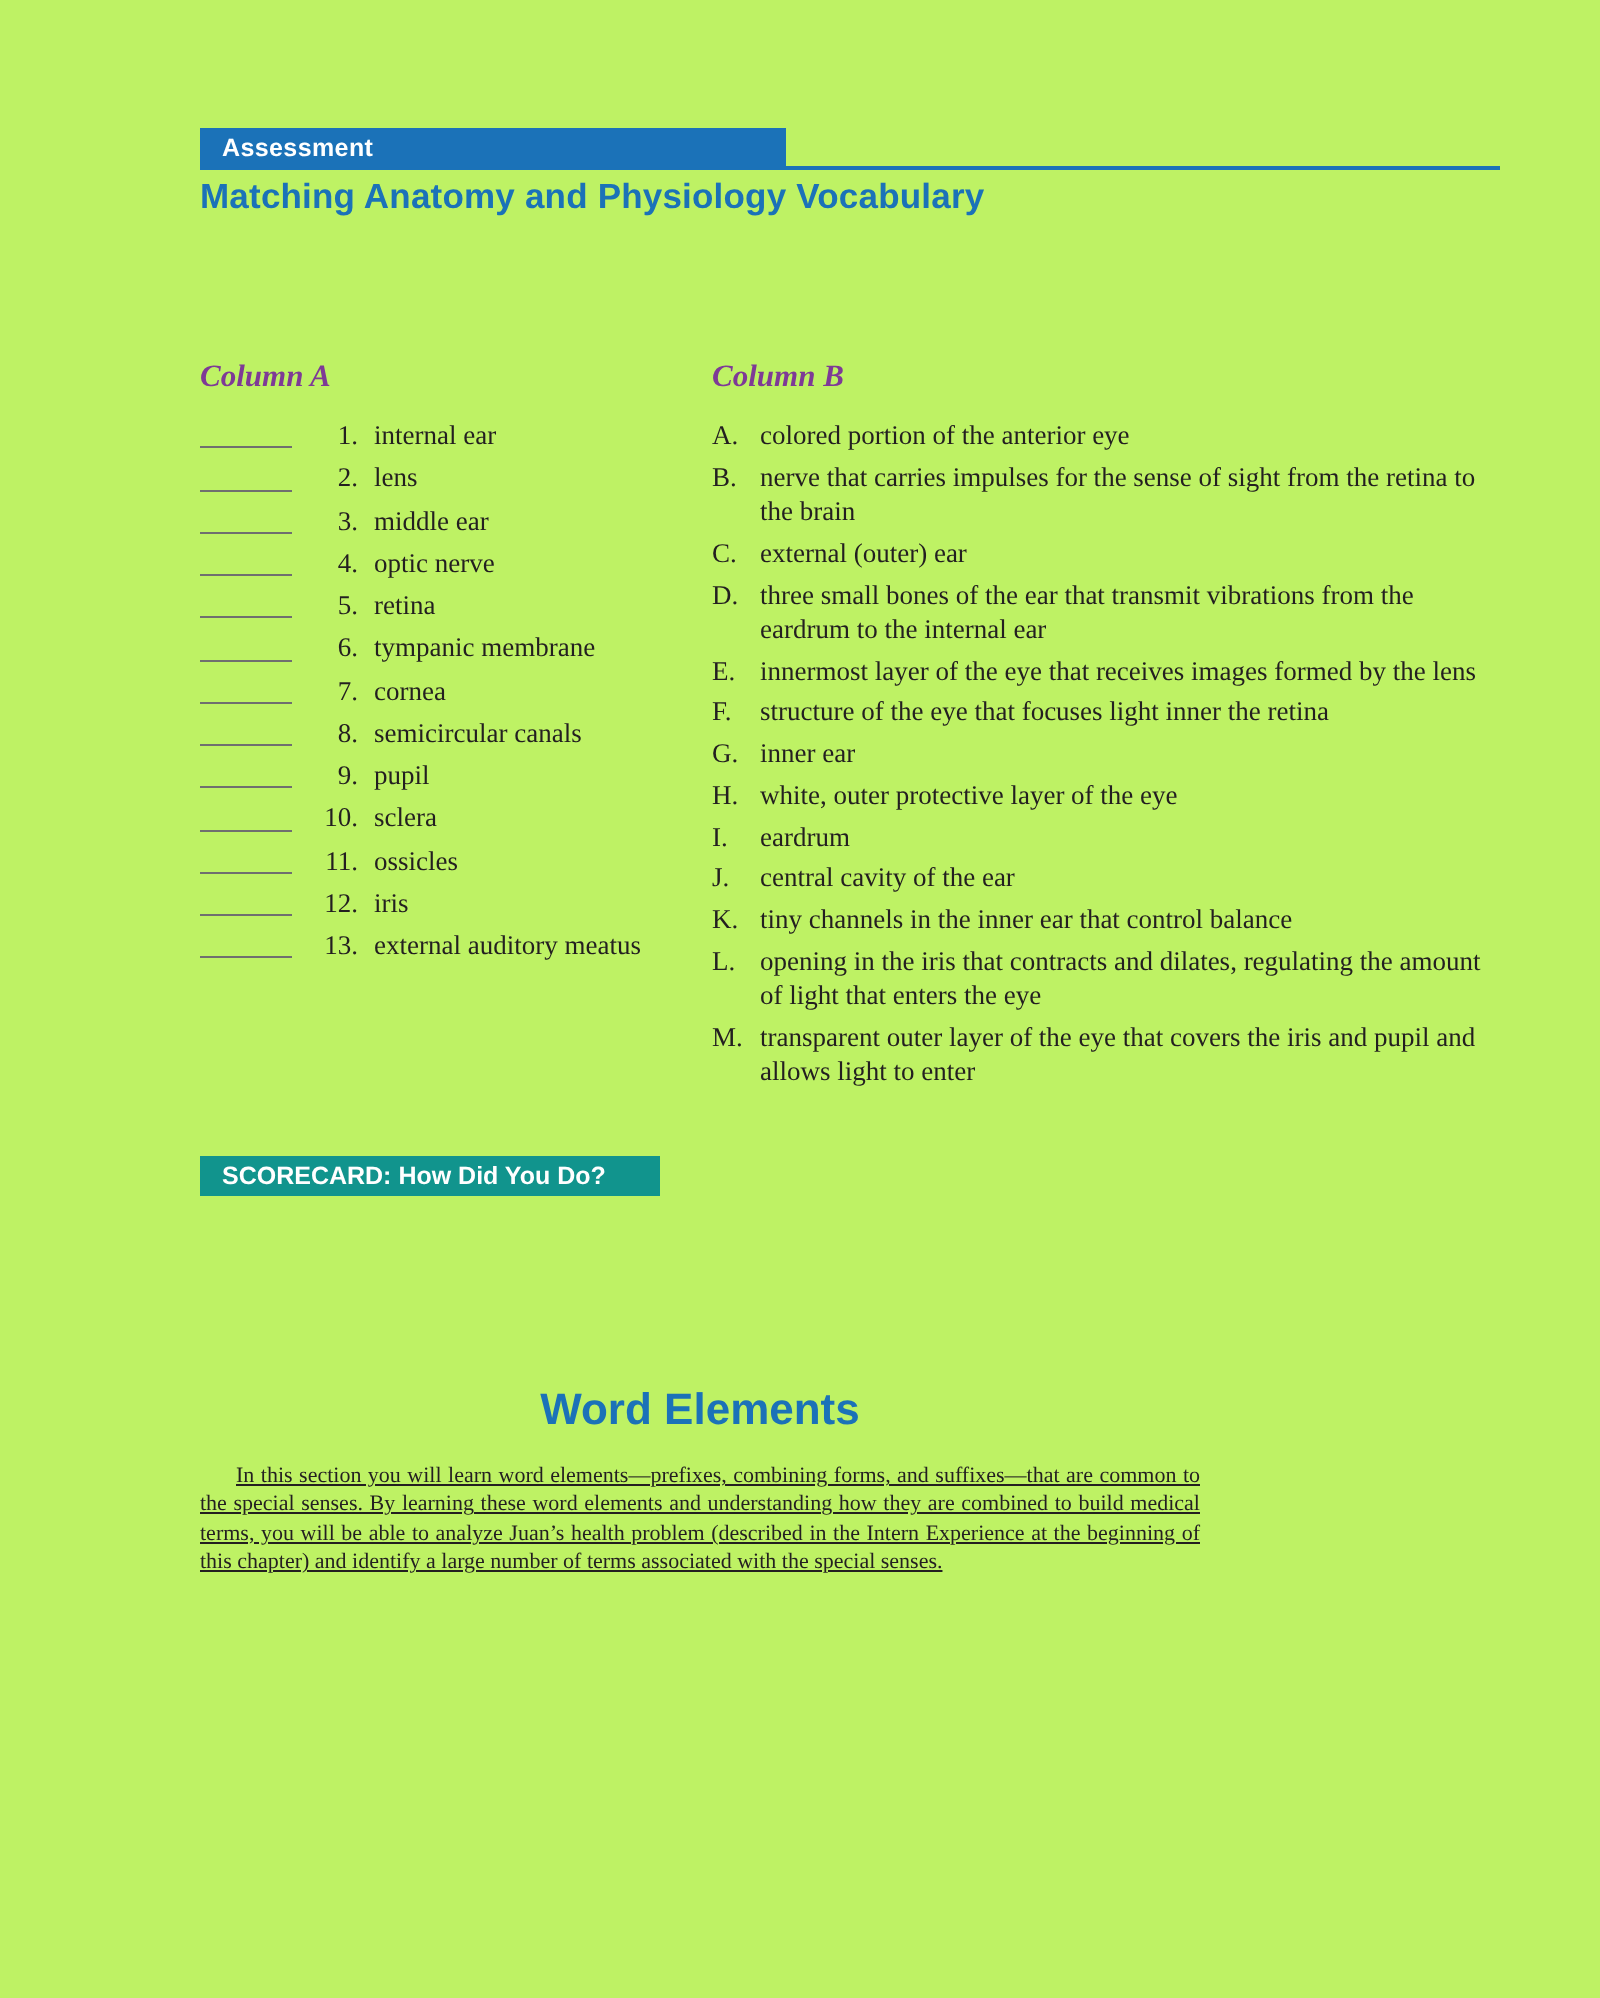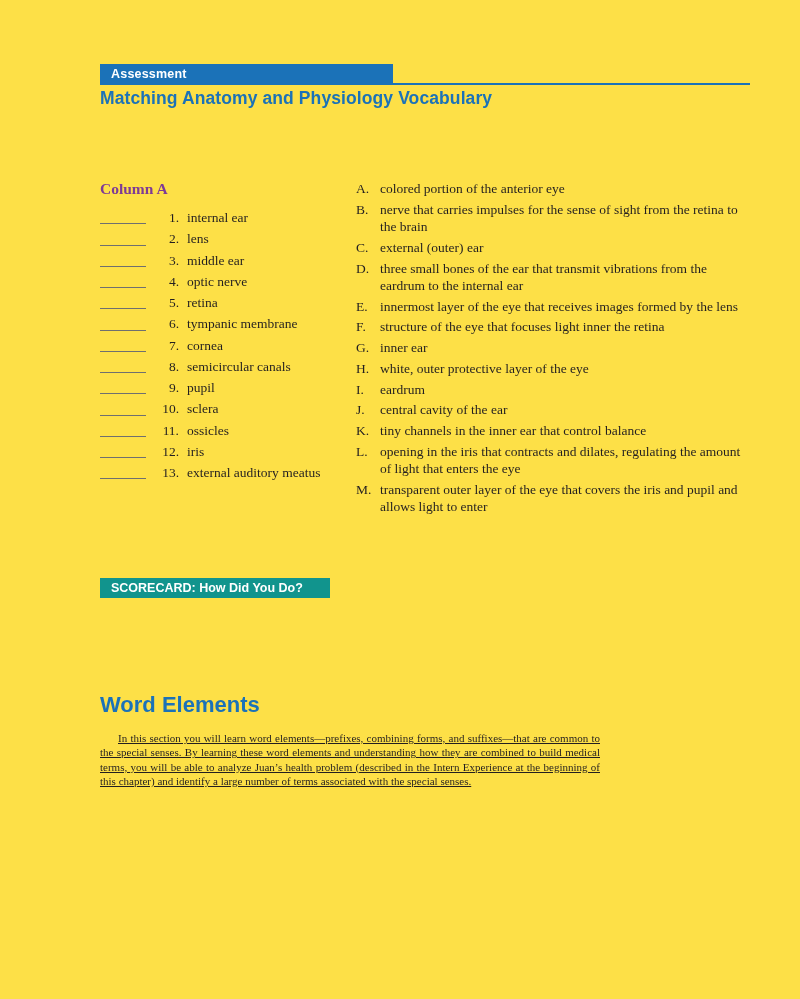--- a/index.html
+++ b/index.html
@@ -1,20 +1,20 @@
 <!DOCTYPE html>
 <html style="--blue: #1b72b8; --purple: #7e3a96; --teal: #11948d; --scorecard_bg: #e7efee;"><head>
 <meta charset="utf-8">
 <style>
   html, body { margin: 0; padding: 0; background: #ffffff; }
   .page {
     position: relative;
     width: 800px;
     height: 999px;
-    background: #fde047;
+    background: #bef264;
     font-family: "Liberation Sans", sans-serif;
     color: #231f20;
     overflow: hidden;
   }
 
   
   .assessment-header { position: absolute; top: 64px; left: 100px; width: 650px; height: 21px; }
   .assessment-rule { position: absolute; left: 0; right: 0; bottom: 0; height: 2.5px; background: var(--blue, #1b72b8); }
   .assessment-tab {
     position: absolute; left: 0; top: 0; width: 293px; height: 21px;
@@ -33,21 +33,21 @@
     position: absolute; top: 126px; left: 100px; width: 650px;
     font-size: 13.5px; line-height: 1.34; color: #1f1f1f; margin: 0;
   }
   .directions strong { margin-right: 4px; }
 
   
   .columns { position: absolute; top: 180px; left: 100px; width: 650px; display: flex; }
   .col-a { width: 256px; flex: none; }
   .col-b { flex: 1; }
   .col-header {
-    font-family: "Liberation Serif", serif; font-weight: bold;
+    font-family: "Liberation Serif", serif; font-style: italic; font-weight: bold;
     color: var(--purple, #7e3a96); font-size: 15.5px; margin: 0 0 11px 0;
   }
   .col-a-item {
     display: flex; align-items: baseline; margin-bottom: 4px;
     font-family: "Liberation Serif", serif; font-size: 13.5px; line-height: 1.28;
   }
   .blank {
     width: 46px; height: 13px; flex: none;
     border-bottom: 1.2px solid #6f6f6f;
     align-self: flex-end; margin-bottom: 2px; margin-right: 8px;
@@ -69,21 +69,21 @@
   }
   .scorecard-box {
     border: 1.5px solid var(--teal, #11948d); background: var(--scorecard_bg, #e7efee);
     height: 35px; box-sizing: border-box; padding: 9px 9px 0 9px;
     font-size: 12.5px; color: #1f1f1f;
   }
 
   
   .word-elements { position: absolute; top: 692px; left: 100px; width: 500px; }
   .word-elements h2 {
-    margin: 0; font-size: 22px; font-weight: bold; color: var(--blue, #1b72b8);
+    margin: 0; font-size: 22px; font-weight: bold; color: var(--blue, #1b72b8); text-align: center;
   }
   .word-elements p {
     margin: 13px 0 0 0; font-family: "Liberation Serif", serif;
     font-size: 11px; line-height: 1.31; text-align: justify;
     text-indent: 18px; color: #231f20; text-decoration: underline;
   }
 
   
   .footer {
     position: absolute; top: 1008px; right: 50px;
@@ -189,20 +189,21 @@
 
           <div class="col-a-item">
             <span class="blank"></span>
             <span class="num">13.</span>
             <span class="term">external auditory meatus</span>
           </div>
         </div>
     </div>
 
     <div class="col-b">
+      <h3 class="col-header">Column B</h3>
       <div>
 
           <div class="col-b-item">
             <span class="letter">A.</span>
             <span class="b-text">colored portion of the anterior eye</span>
           </div>
 
           <div class="col-b-item">
             <span class="letter">B.</span>
             <span class="b-text">nerve that carries impulses for the sense of sight from the retina to the brain</span>

